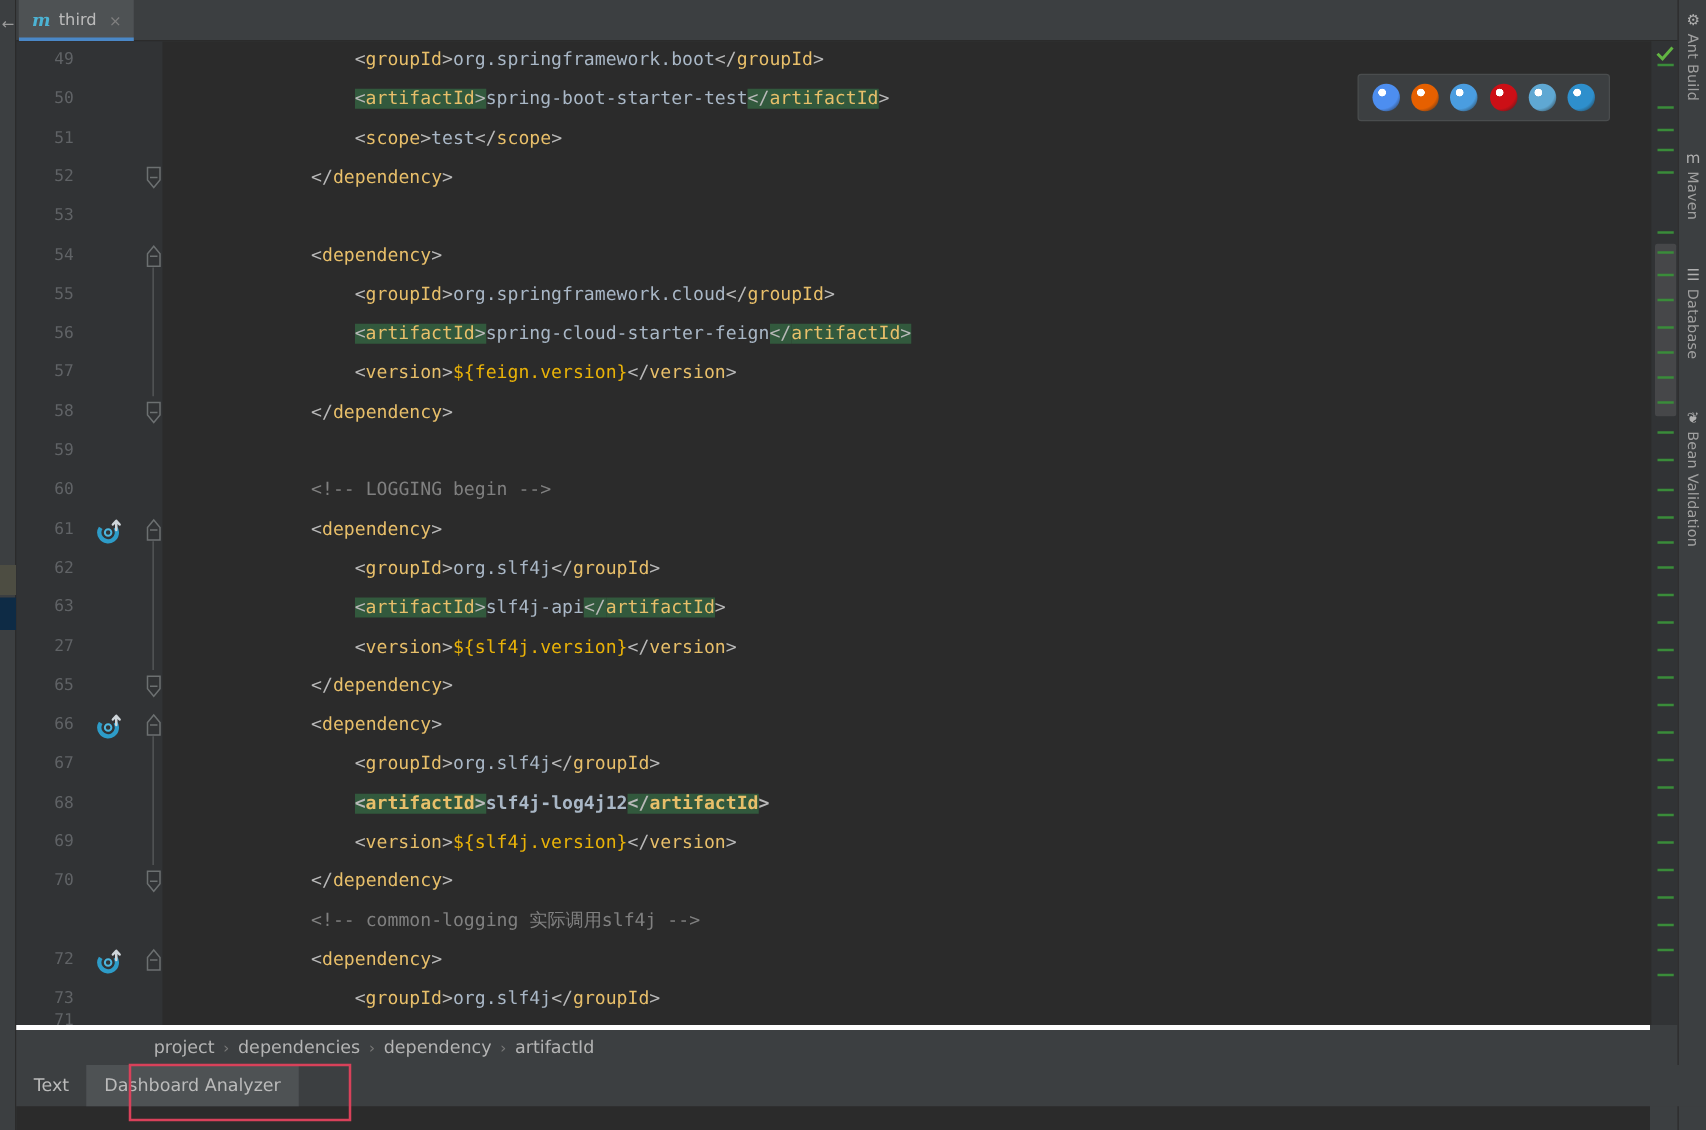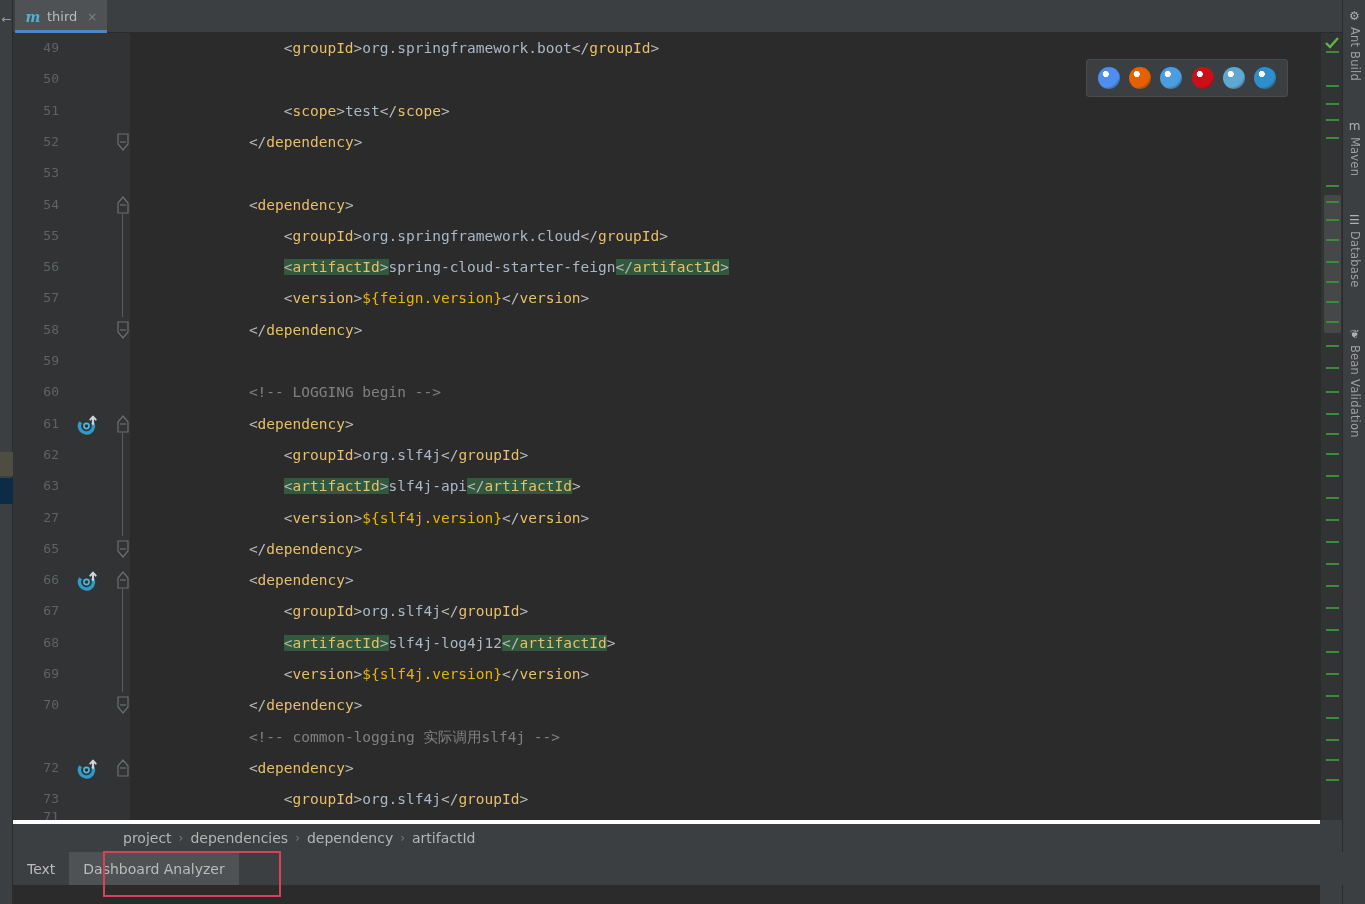--- a/index.html
+++ b/index.html
@@ -324,38 +324,39 @@
             <path d="M2 19 L2 9 L7 3 L12 9 L12 19 Z" fill="none" stroke="#6c7071" stroke-width="1.2"></path>
             <path d="M4 11 L10 11" stroke="#6c7071" stroke-width="1.2"></path>
           </svg>
         </div>
         <div class="gutter-line" style="top: 751.2px;">
           <span class="lnum">73</span>
         </div>
       </div>
     <div class="code-area" id="code-area">
         <div class="cline" style="top: 0px; left: 153.76px;"><span class="br">&lt;</span><span class="tg">groupId</span><span class="br">&gt;</span><span class="tx">org.springframework.boot</span><span class="br">&lt;/</span><span class="tg">groupId</span><span class="br">&gt;</span></div>
+        <div class="cline" style="top: 31.3px; left: 153.76px;"><span class="br hl">&lt;</span><span class="tg hl">artifactId</span><span class="br hl">&gt;</span><span class="tx">spring-boot-starter-test</span><span class="br hl">&lt;/</span><span class="tg hl">artifactId</span><span class="br">&gt;</span></div>
         <div class="cline" style="top: 62.6px; left: 153.76px;"><span class="br">&lt;</span><span class="tg">scope</span><span class="br">&gt;</span><span class="tx">test</span><span class="br">&lt;/</span><span class="tg">scope</span><span class="br">&gt;</span></div>
         <div class="cline" style="top: 93.9px; left: 118.88px;"><span class="br">&lt;/</span><span class="tg">dependency</span><span class="br">&gt;</span></div>
         <div class="cline" style="top: 125.2px; left: 84px;"></div>
         <div class="cline" style="top: 156.5px; left: 118.88px;"><span class="br">&lt;</span><span class="tg">dependency</span><span class="br">&gt;</span></div>
         <div class="cline" style="top: 187.8px; left: 153.76px;"><span class="br">&lt;</span><span class="tg">groupId</span><span class="br">&gt;</span><span class="tx">org.springframework.cloud</span><span class="br">&lt;/</span><span class="tg">groupId</span><span class="br">&gt;</span></div>
         <div class="cline" style="top: 219.1px; left: 153.76px;"><span class="br hl">&lt;</span><span class="tg hl">artifactId</span><span class="br hl">&gt;</span><span class="tx">spring-cloud-starter-feign</span><span class="br hl">&lt;/</span><span class="tg hl">artifactId</span><span class="br hl">&gt;</span></div>
         <div class="cline" style="top: 250.4px; left: 153.76px;"><span class="br">&lt;</span><span class="tg">version</span><span class="br">&gt;</span><span class="ref">${feign.version}</span><span class="br">&lt;/</span><span class="tg">version</span><span class="br">&gt;</span></div>
         <div class="cline" style="top: 281.7px; left: 118.88px;"><span class="br">&lt;/</span><span class="tg">dependency</span><span class="br">&gt;</span></div>
         <div class="cline" style="top: 313px; left: 84px;"></div>
         <div class="cline" style="top: 344.3px; left: 118.88px;"><span class="cm">&lt;!-- LOGGING begin --&gt;</span></div>
         <div class="cline" style="top: 375.6px; left: 118.88px;"><span class="br">&lt;</span><span class="tg">dependency</span><span class="br">&gt;</span></div>
         <div class="cline" style="top: 406.9px; left: 153.76px;"><span class="br">&lt;</span><span class="tg">groupId</span><span class="br">&gt;</span><span class="tx">org.slf4j</span><span class="br">&lt;/</span><span class="tg">groupId</span><span class="br">&gt;</span></div>
         <div class="cline" style="top: 438.2px; left: 153.76px;"><span class="br hl">&lt;</span><span class="tg hl">artifactId</span><span class="br hl">&gt;</span><span class="tx">slf4j-api</span><span class="br hl">&lt;/</span><span class="tg hl">artifactId</span><span class="br">&gt;</span></div>
         <div class="cline" style="top: 469.5px; left: 153.76px;"><span class="br">&lt;</span><span class="tg">version</span><span class="br">&gt;</span><span class="ref">${slf4j.version}</span><span class="br">&lt;/</span><span class="tg">version</span><span class="br">&gt;</span></div>
         <div class="cline" style="top: 500.8px; left: 118.88px;"><span class="br">&lt;/</span><span class="tg">dependency</span><span class="br">&gt;</span></div>
         <div class="cline" style="top: 532.1px; left: 118.88px;"><span class="br">&lt;</span><span class="tg">dependency</span><span class="br">&gt;</span></div>
         <div class="cline" style="top: 563.4px; left: 153.76px;"><span class="br">&lt;</span><span class="tg">groupId</span><span class="br">&gt;</span><span class="tx">org.slf4j</span><span class="br">&lt;/</span><span class="tg">groupId</span><span class="br">&gt;</span></div>
-        <div class="cline" style="top: 594.7px; left: 153.76px;"><span class="br hl">&lt;</span><span class="tg hl">artifactId</span><span class="br hl">&gt;</span><span class="tx">slf4j-log4j12</span><span class="br hl">&lt;/</span><span class="tg hl">artifactId</span><span class="br">&gt;</span></div>
+        <div class="cline" style="top: 594.7px; left: 153.76px; font-weight: bold;"><span class="br hl">&lt;</span><span class="tg hl">artifactId</span><span class="br hl">&gt;</span><span class="tx">slf4j-log4j12</span><span class="br hl">&lt;/</span><span class="tg hl">artifactId</span><span class="br">&gt;</span></div>
         <div class="cline" style="top: 626px; left: 153.76px;"><span class="br">&lt;</span><span class="tg">version</span><span class="br">&gt;</span><span class="ref">${slf4j.version}</span><span class="br">&lt;/</span><span class="tg">version</span><span class="br">&gt;</span></div>
         <div class="cline" style="top: 657.3px; left: 118.88px;"><span class="br">&lt;/</span><span class="tg">dependency</span><span class="br">&gt;</span></div>
         <div class="cline" style="top: 688.6px; left: 118.88px;"><span class="cm">&lt;!-- common-logging 实际调用slf4j --&gt;</span></div>
         <div class="cline" style="top: 719.9px; left: 118.88px;"><span class="br">&lt;</span><span class="tg">dependency</span><span class="br">&gt;</span></div>
         <div class="cline" style="top: 751.2px; left: 153.76px;"><span class="br">&lt;</span><span class="tg">groupId</span><span class="br">&gt;</span><span class="tx">org.slf4j</span><span class="br">&lt;/</span><span class="tg">groupId</span><span class="br">&gt;</span></div>
       </div>
   </div>
 
   <div class="browser-bar" id="browser-bar">
       <div class="bicon" style="background: radial-gradient(circle at 35% 32%, rgb(255, 255, 255) 0px, rgb(255, 255, 255) 14%, rgb(77, 142, 240) 16%, rgb(77, 142, 240) 62%, rgba(0, 0, 0, 0.45) 100%);"></div>

